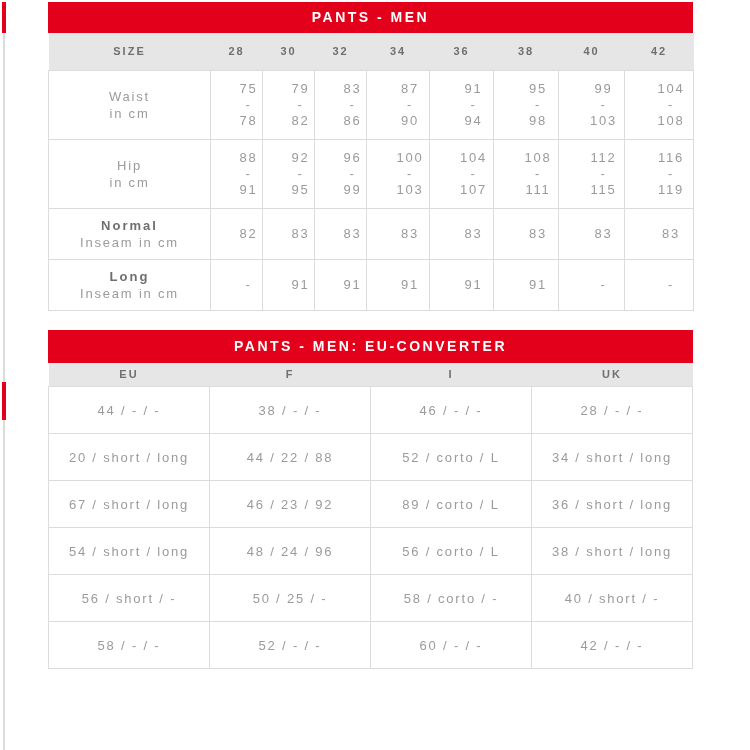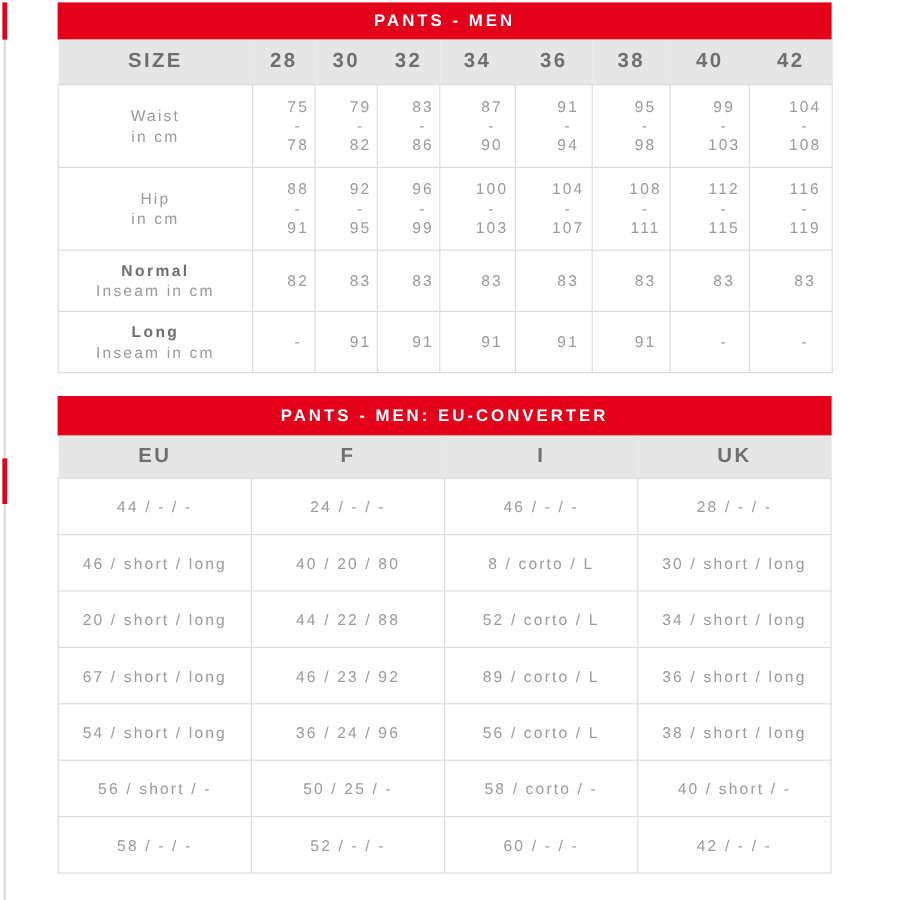--- a/index.html
+++ b/index.html
@@ -39,27 +39,27 @@
 
   table {
     width: 100%;
     border-collapse: collapse;
     table-layout: fixed;
   }
   thead th {
     background: var(--c-band, #e6e6e6);
     color: var(--c-strong, #6f6f6f);
     font-weight: bold;
-    font-size: 17px;
+    font-size: 11px;
     letter-spacing: 2px;
     text-align: center;
     height: 37px;
     border: none;
   }
-  .converter thead th { height: 36px; }
+  .converter thead th { height: 24px; }
 
   tbody th, tbody td {
     border: 1px solid var(--c-border, #dcdcdc);
     text-align: center;
     vertical-align: middle;
     font-size: 13px;
     letter-spacing: 1.8px;
     color: var(--c-muted, #9b9b9b);
     font-weight: normal;
     background: #ffffff;
@@ -221,45 +221,39 @@
         <tr>
             <th>EU</th>
             <th>F</th>
             <th>I</th>
             <th>UK</th>
           </tr>
       </thead>
       <tbody>
           <tr>
             <td>44 / - / -</td>
-            <td>24 / - / -</td>
+            <td>38 / - / -</td>
             <td>46 / - / -</td>
             <td>28 / - / -</td>
-          </tr>
-          <tr>
-            <td>46 / short / long</td>
-            <td>40 / 20 / 80</td>
-            <td>8 / corto / L</td>
-            <td>30 / short / long</td>
           </tr>
           <tr>
             <td>20 / short / long</td>
             <td>44 / 22 / 88</td>
             <td>52 / corto / L</td>
             <td>34 / short / long</td>
           </tr>
           <tr>
             <td>67 / short / long</td>
             <td>46 / 23 / 92</td>
             <td>89 / corto / L</td>
             <td>36 / short / long</td>
           </tr>
           <tr>
             <td>54 / short / long</td>
-            <td>36 / 24 / 96</td>
+            <td>48 / 24 / 96</td>
             <td>56 / corto / L</td>
             <td>38 / short / long</td>
           </tr>
           <tr>
             <td>56 / short / -</td>
             <td>50 / 25 / -</td>
             <td>58 / corto / -</td>
             <td>40 / short / -</td>
           </tr>
           <tr>

